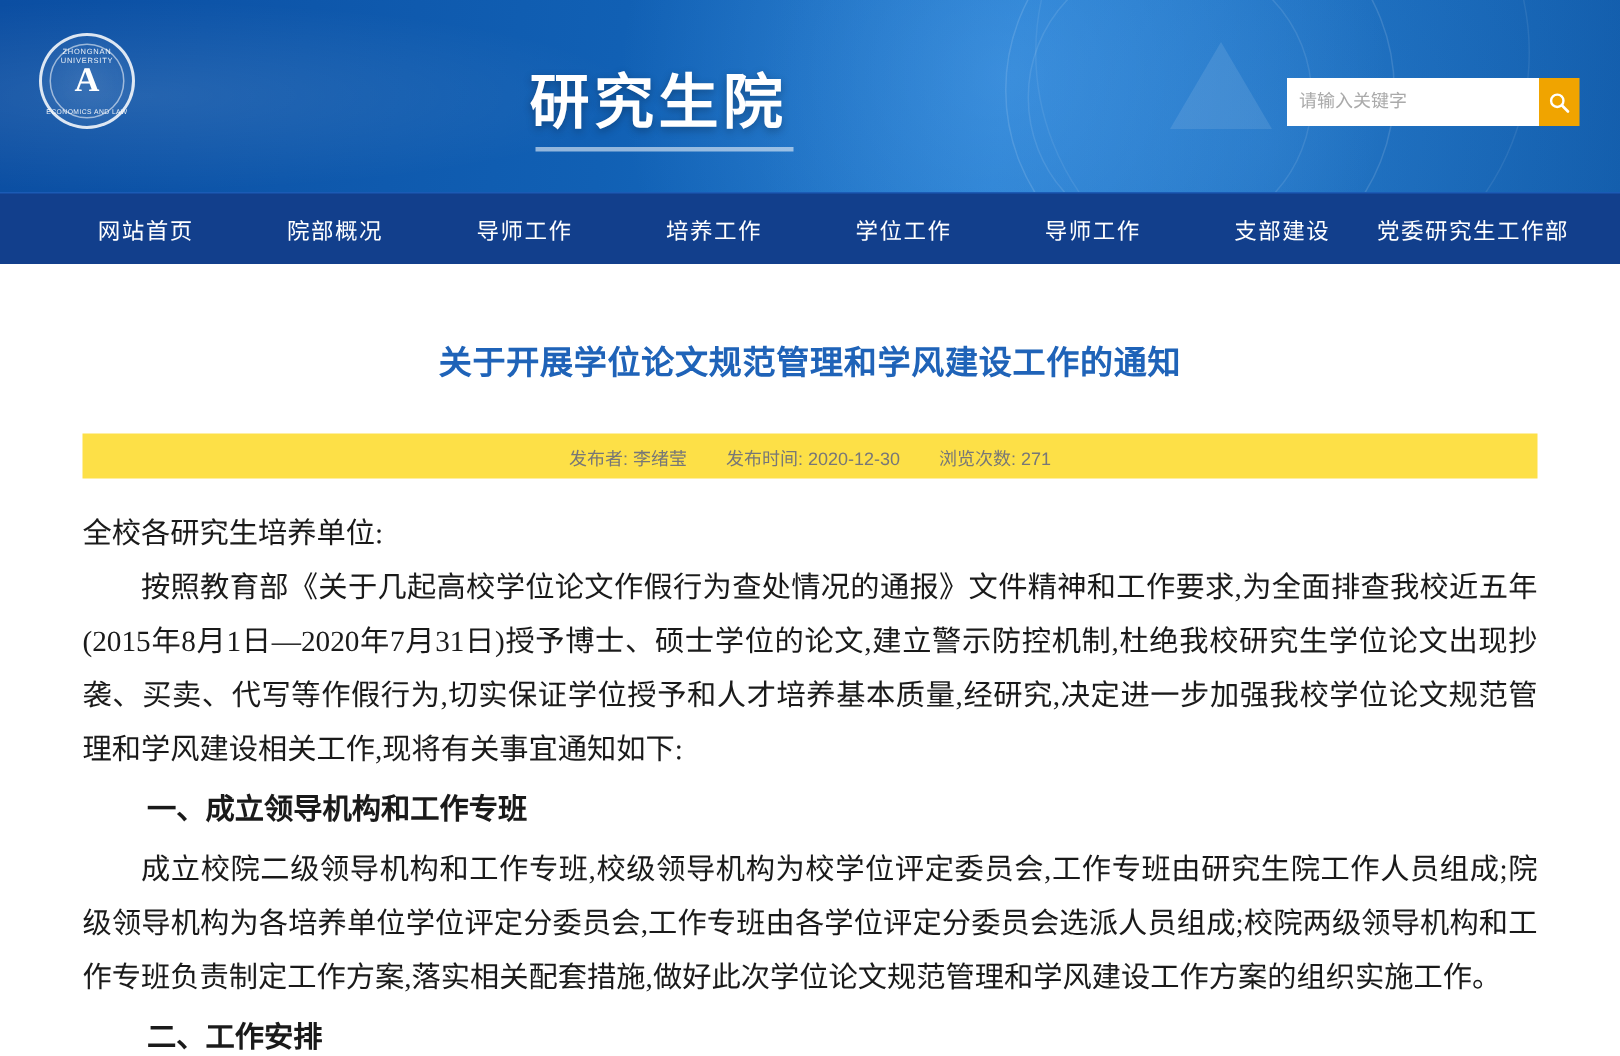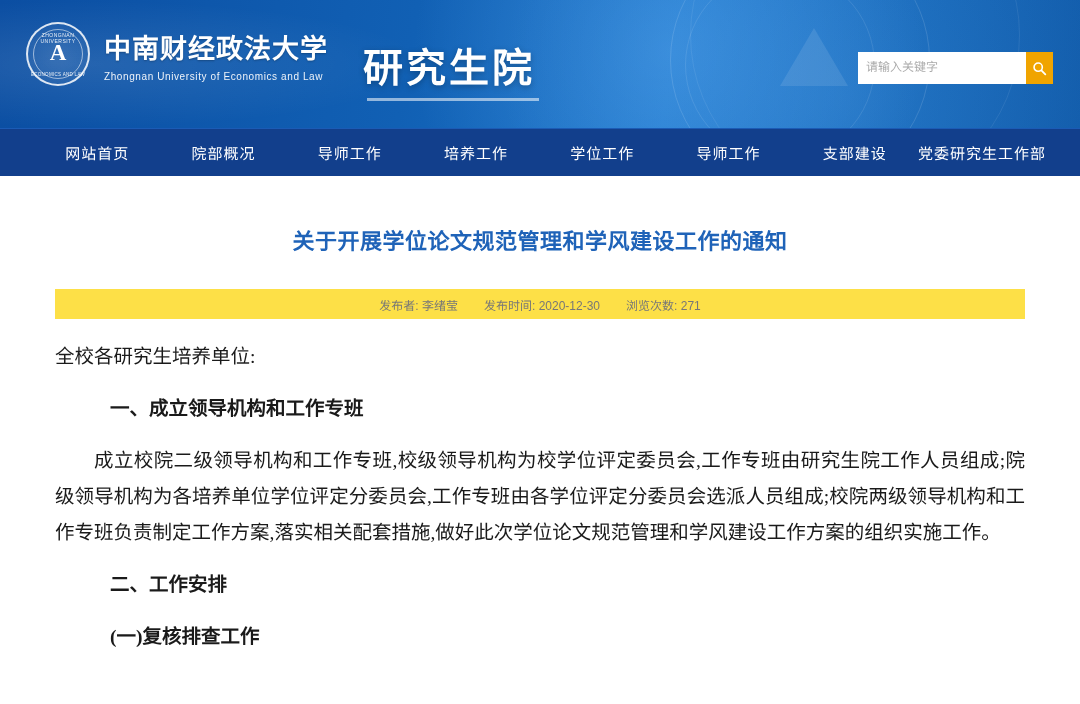--- a/index.html
+++ b/index.html
@@ -74,21 +74,21 @@
     color:#ffffff; font-size:27px; font-weight:bold; letter-spacing:1px;
     font-family:"Liberation Serif", "DejaVu Serif", serif;
     text-shadow: 0 1px 2px rgba(0,0,0,0.25);
     white-space:nowrap;
   }
   .uni-en {
     color:rgba(255,255,255,0.92); font-size:10px; letter-spacing:0.6px;
     margin-top:5px; white-space:nowrap;
   }
   .site-name {
-    position:absolute; left:363px; top:36px;
+    position:absolute; left:353px; top:36px;
     color:#ffffff; font-size:40px; font-weight:bold; letter-spacing:3px;
     font-family:"Liberation Serif", "DejaVu Serif", serif;
     text-shadow: 0 2px 6px rgba(0,0,0,0.28);
   }
   .site-name:after {
     content:""; position:absolute; left:4px; bottom:-7px; width:172px; height:3px;
     background:rgba(255,255,255,0.55);
   }
 
   .searchbox {
@@ -153,43 +153,39 @@
 
   .body-text {
     color:#1a1a1a;
     font-size:19.5px;
     line-height:36px;
     font-family:"Liberation Serif","DejaVu Serif",serif;
     text-align:justify;
   }
   .p-plain { margin: 0; }
   .p-indent { margin: 0; text-indent: 2em; }
-  .p-head { margin: 16px; text-indent: 2em; font-weight:bold; }
+  .p-head { margin: 4px; text-indent: 2em; font-weight:bold; }
 </style>
 </head>
 <body>
 
 <div class="page">
 
   <div class="header">
     <div class="hdr-glow"></div>
     <div class="hdr-arc a3"></div>
     <div class="hdr-arc a1"></div>
     <div class="hdr-arc a2"></div>
     <div class="hdr-tri"></div>
 
     <div class="logo-wrap">
       <div class="seal">
         <div class="seal-top">ZHONGNAN UNIVERSITY</div>
         <div class="seal-letter">A</div>
         <div class="seal-bot">ECONOMICS AND LAW</div>
-      </div>
-      <div class="uni-names">
-        <div class="uni-cn">中南财经政法大学</div>
-        <div class="uni-en">Zhongnan University of Economics and Law</div>
       </div>
     </div>
 
     <div class="site-name">研究生院</div>
 
     <div class="searchbox">
       <input type="text" placeholder="请输入关键字" style="">
       <button class="search-btn">
         <span>
           <svg width="15" height="15" viewBox="0 0 16 16" aria-hidden="true">
@@ -226,20 +222,21 @@
         <span class="v">2020-12-30</span>
       </span>
       <span class="meta-item">
         <span>浏览次数:</span>
         <span class="v">271</span>
       </span>
     </div>
 
     <div class="body-text">
       <p class="p-plain">全校各研究生培养单位:</p>
+      <p class="p-indent">按照教育部《关于几起高校学位论文作假行为查处情况的通报》文件精神和工作要求,为全面排查我校近五年(2015年8月1日—2020年7月31日)授予博士、硕士学位的论文,建立警示防控机制,杜绝我校研究生学位论文出现抄袭、买卖、代写等作假行为,切实保证学位授予和人才培养基本质量,经研究,决定进一步加强我校学位论文规范管理和学风建设相关工作,现将有关事宜通知如下:</p>
       <p class="p-head">一、成立领导机构和工作专班</p>
       <p class="p-indent">成立校院二级领导机构和工作专班,校级领导机构为校学位评定委员会,工作专班由研究生院工作人员组成;院级领导机构为各培养单位学位评定分委员会,工作专班由各学位评定分委员会选派人员组成;校院两级领导机构和工作专班负责制定工作方案,落实相关配套措施,做好此次学位论文规范管理和学风建设工作方案的组织实施工作。</p>
       <p class="p-head">二、工作安排</p>
       <p class="p-head">(一)复核排查工作</p>
     </div>
   </div>
 
 </div>
 
 </body></html>

